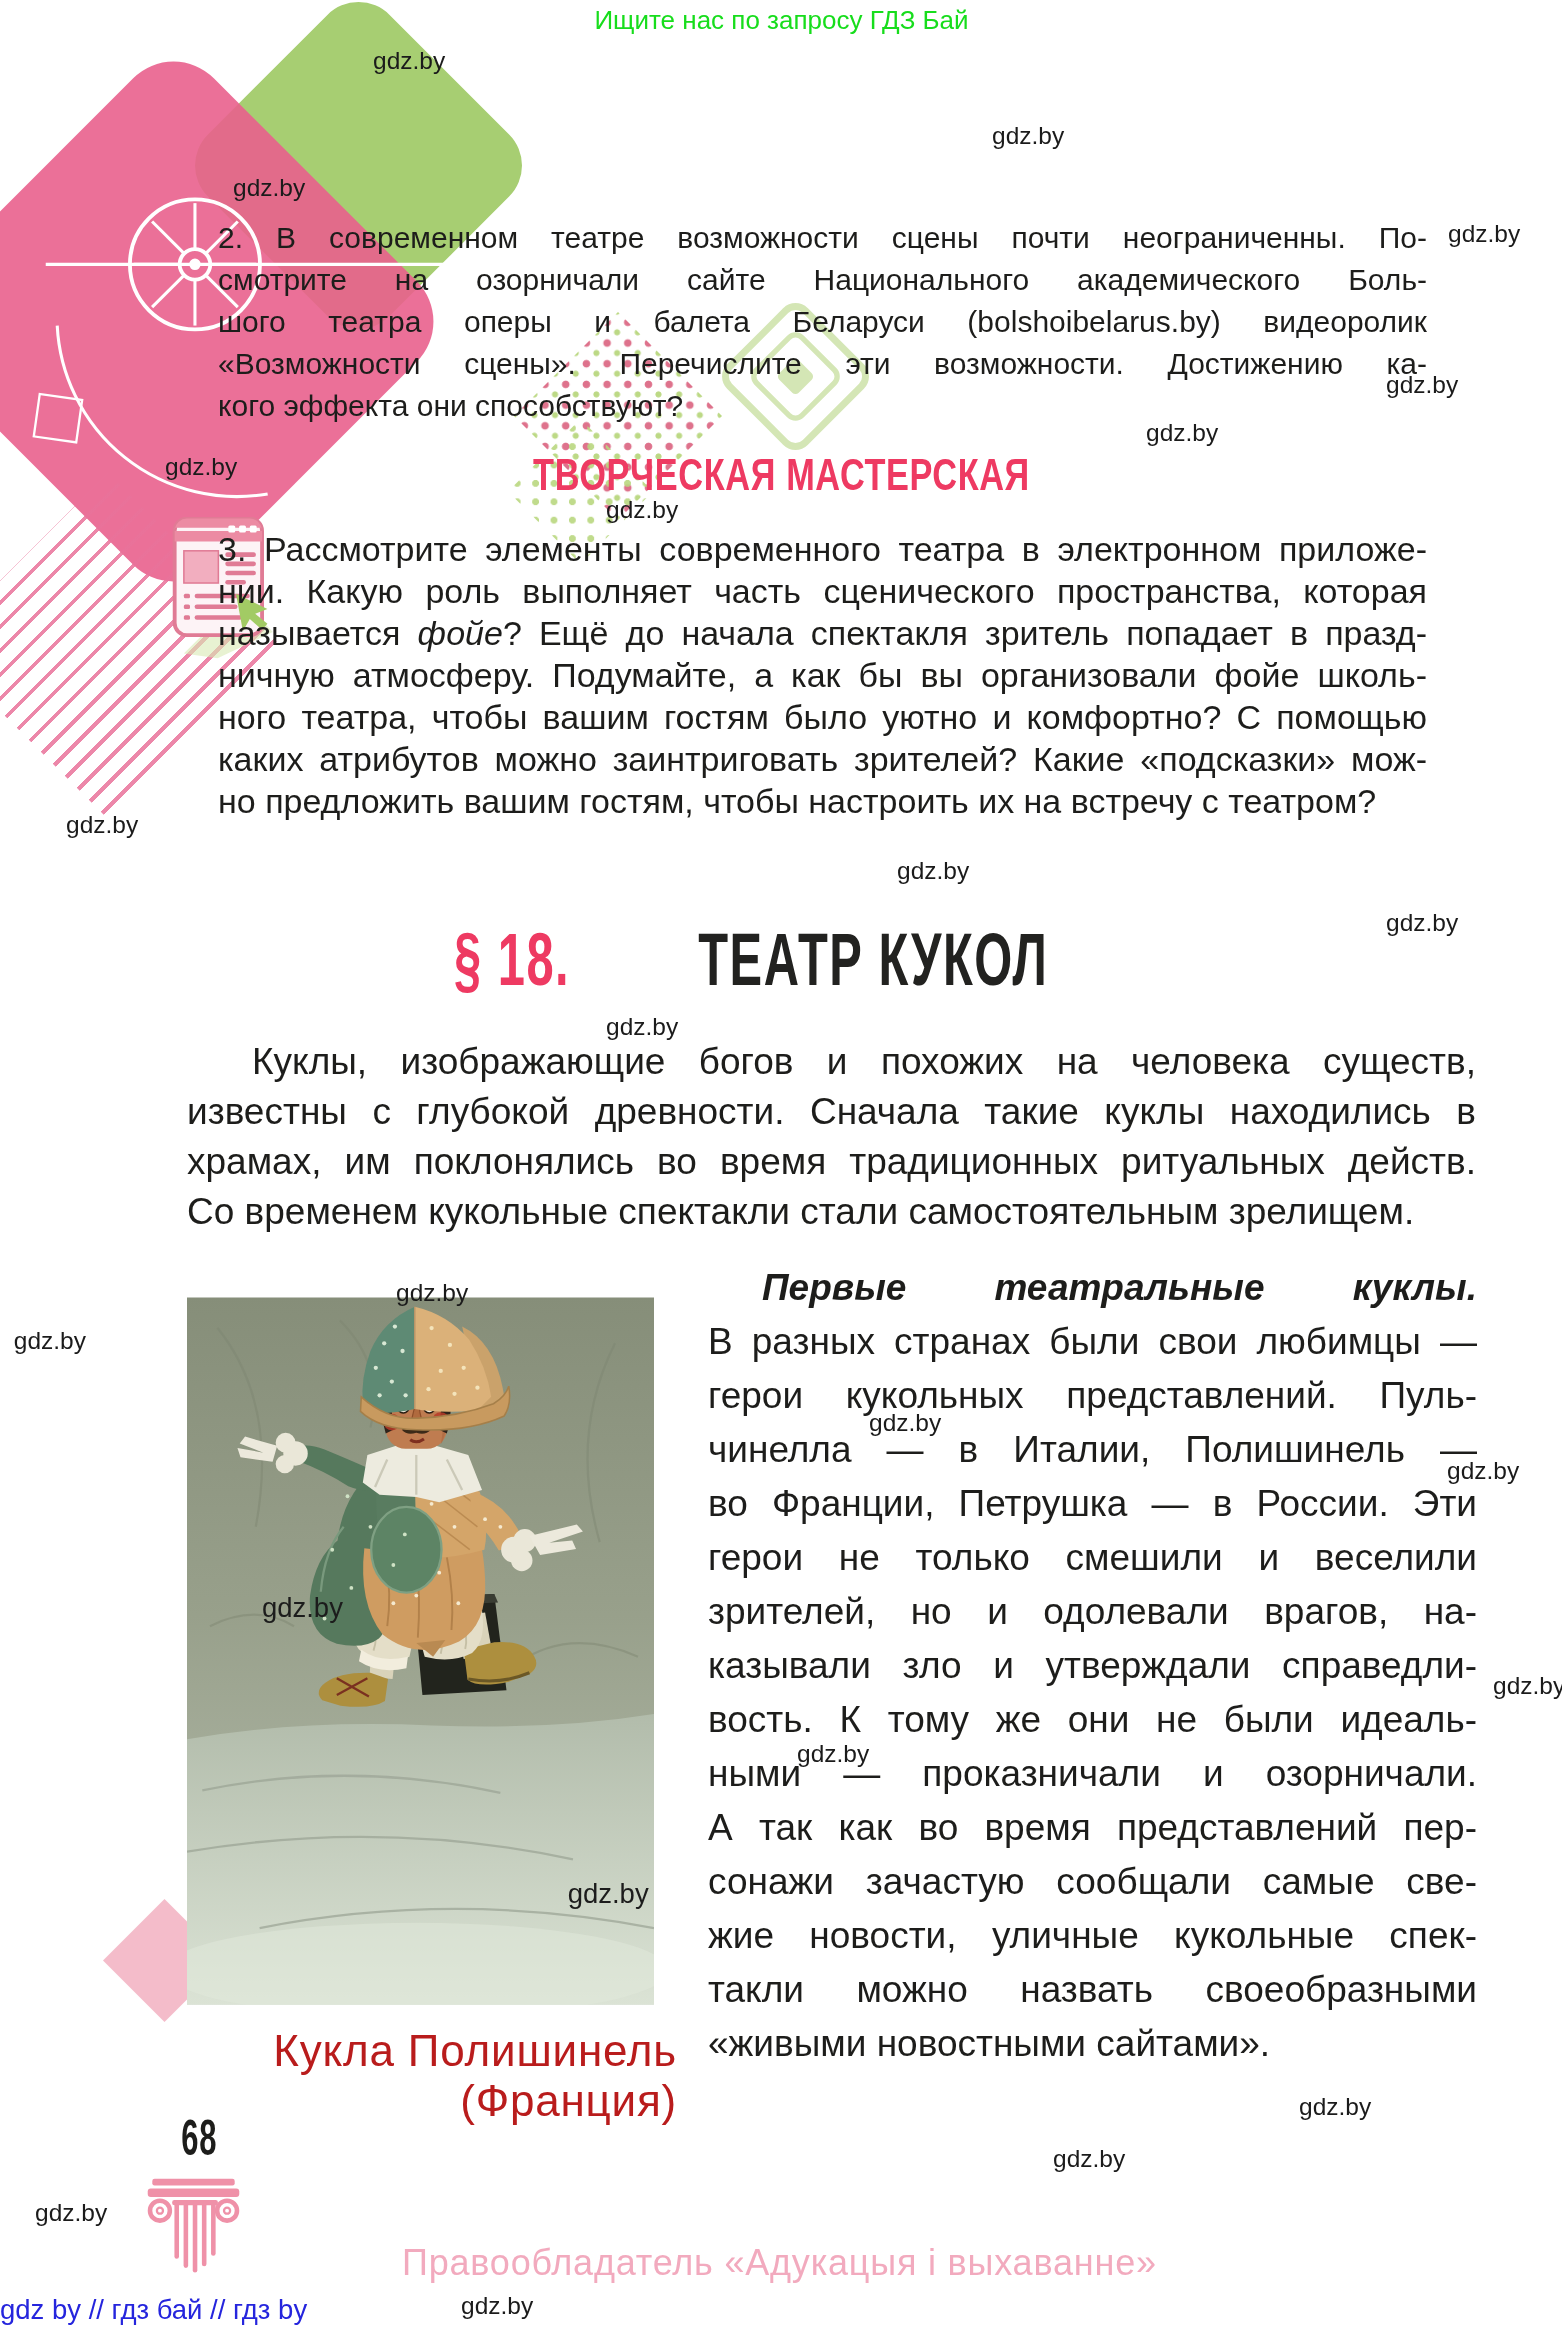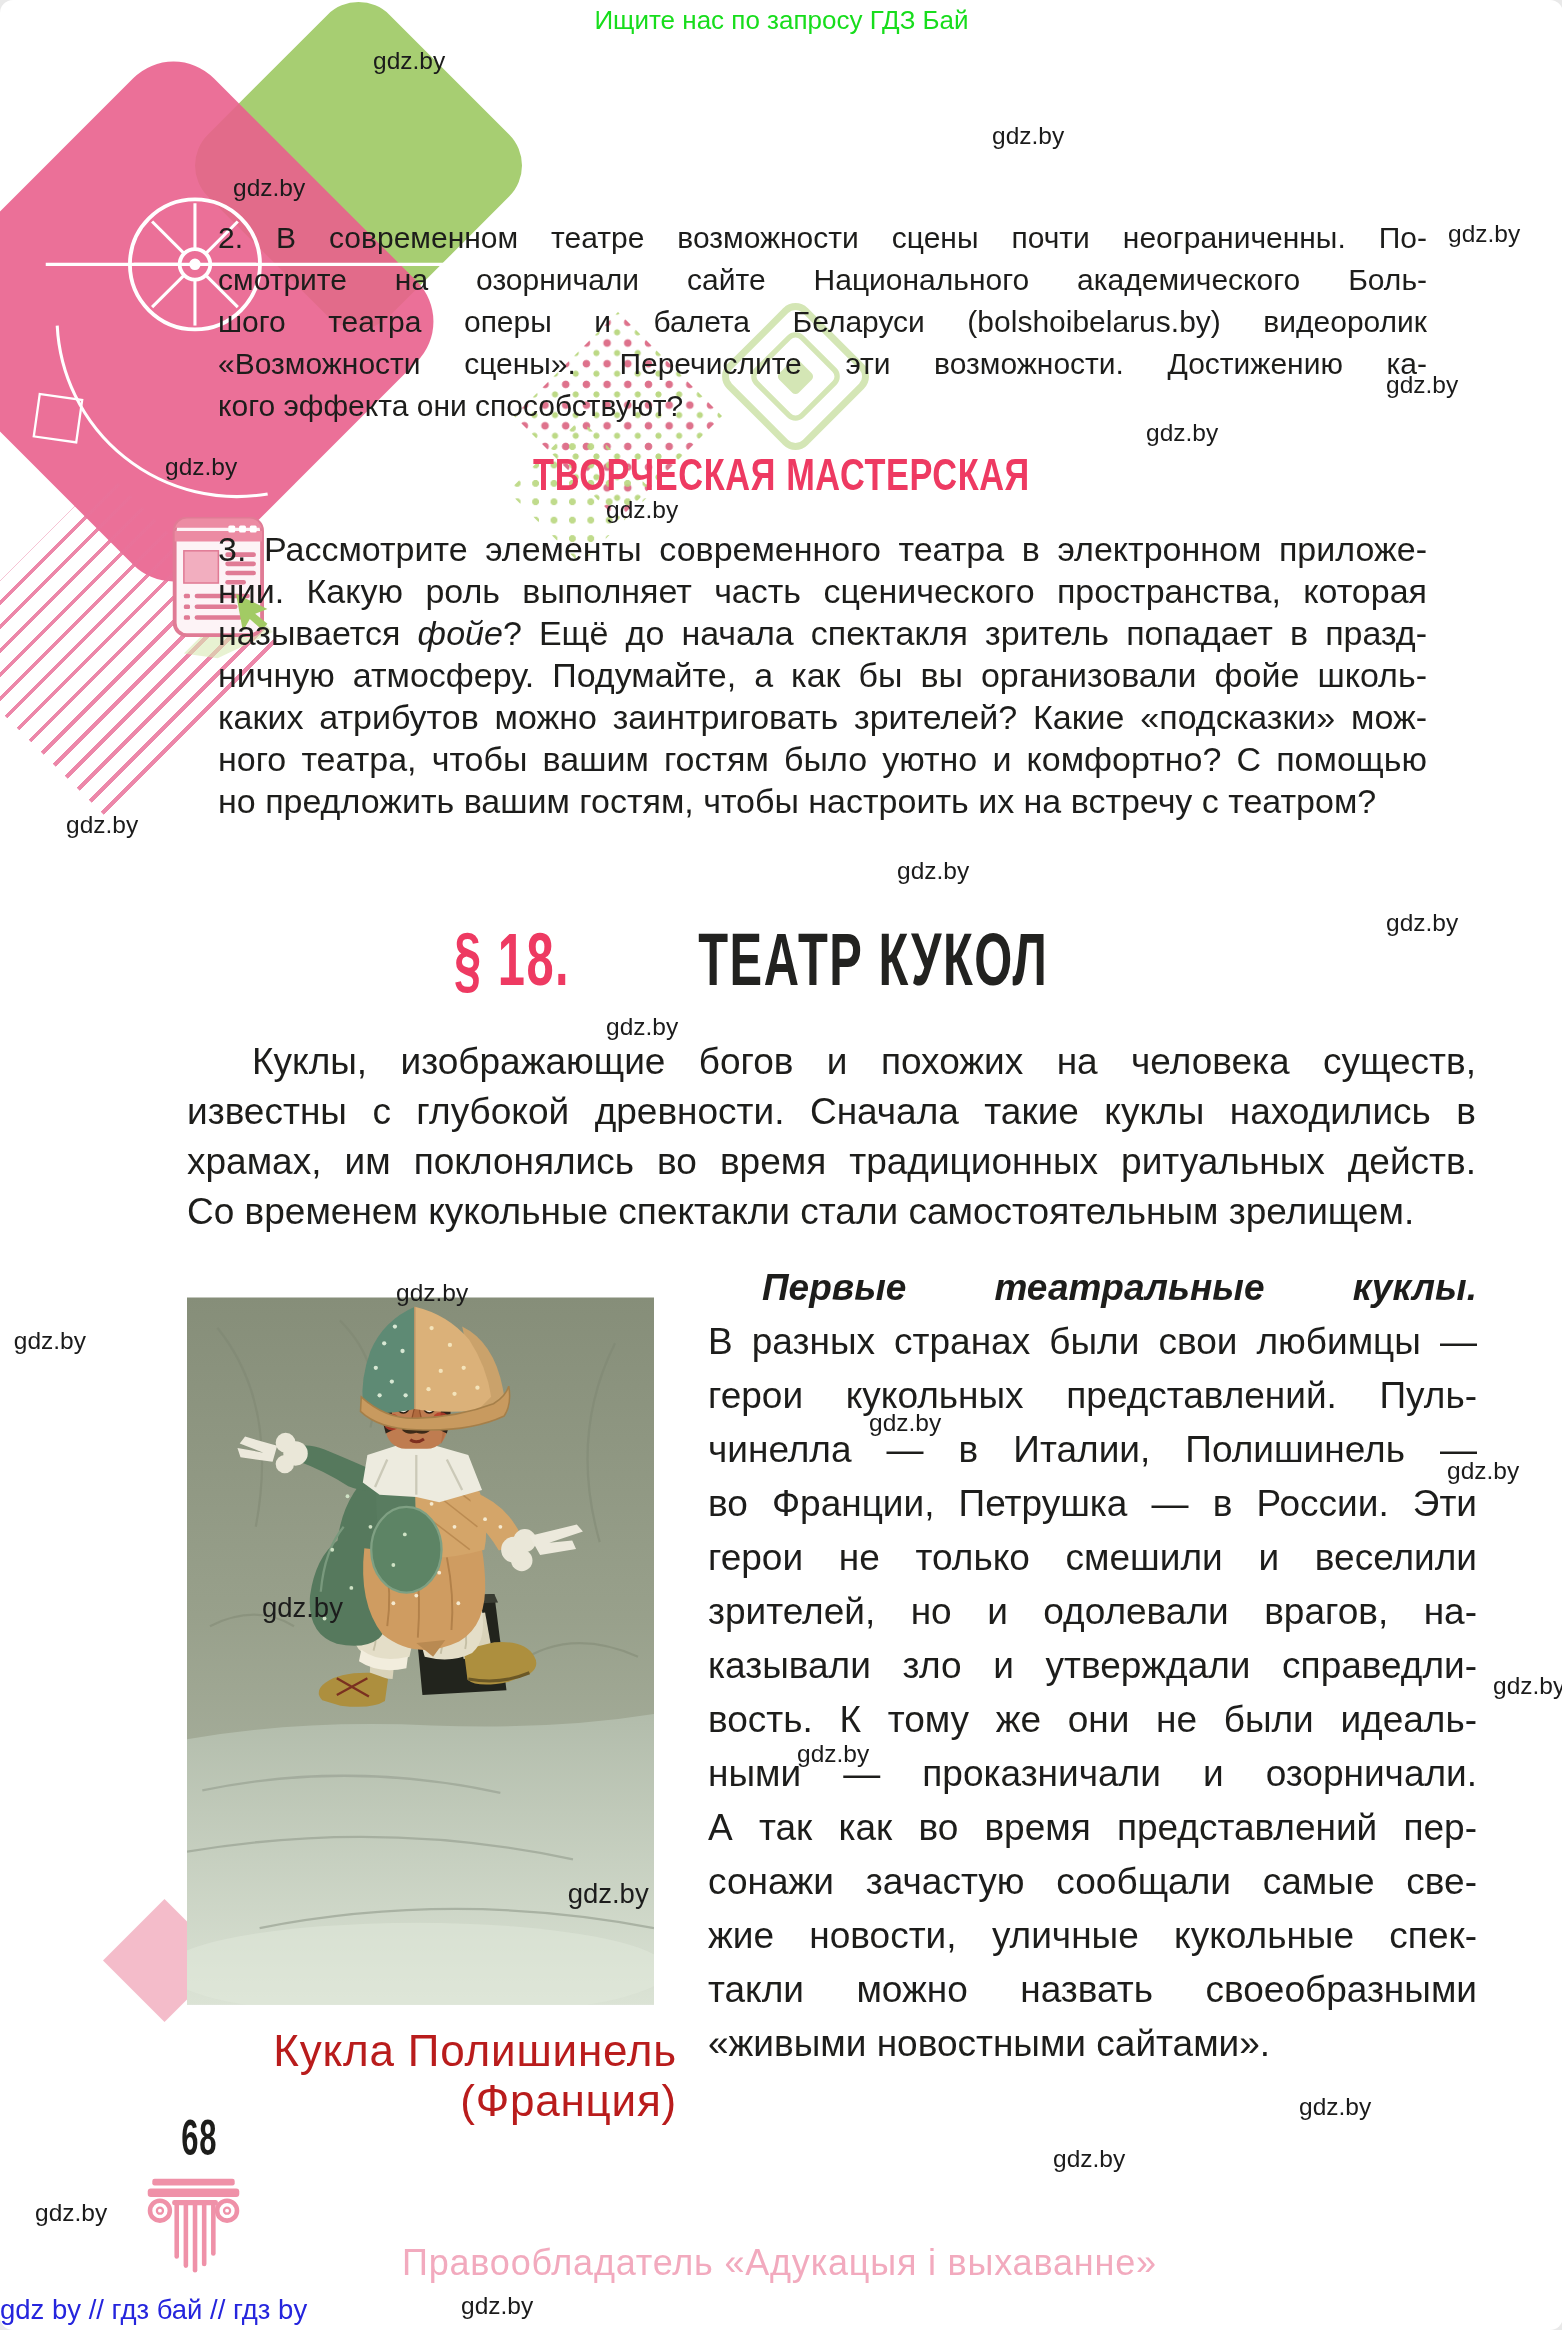--- a/index.html
+++ b/index.html
@@ -1,17 +1,17 @@
 <!DOCTYPE html>
 <html style="font-size:12.2px"><head>
 <meta charset="utf-8">
 <style>
   html,body{margin:0;padding:0;background:#e9e9e9;}
   .page{position:relative;width:1563px;height:2330px;background:#ffffff;overflow:hidden;
-        font-family:"Liberation Sans",sans-serif;color:#1d1d1b;border-radius:13px;}
+        font-family:"Liberation Sans",sans-serif;color:#1d1d1b;}
 
   
   .deco{position:absolute;left:0;top:0;width:956px;height:880px;pointer-events:none;}
   .deco-green{position:absolute;left:230px;top:37px;width:257px;height:257px;background:#a7ce72;
               border-radius:44px;transform:rotate(45deg);}
   .deco-pink{position:absolute;left:-27px;top:121px;width:401px;height:401px;background:#e9618d;
              border-radius:57px;transform:rotate(45deg);opacity:.9;}
   .deco-stripes{position:absolute;left:-65px;top:473px;width:346px;height:346px;
     background:repeating-linear-gradient(135deg,#e9729a 0 3.8px,transparent 3.8px 17px);
     clip-path:polygon(50% 0,100% 50%,50% 100%,0 50%);opacity:.85;}
@@ -164,22 +164,22 @@
         <rect x="36" y="128" width="62" height="6" rx="3"></rect>
     </g>
     <path d="M 90 100 L 99 149 L 108 133 L 124 147 L 131 139 L 115 126 L 131 120 Z" fill="#a2cb64"></path>
   </svg>
 
   <section class="task3">
       <div class="jline">3. Рассмотрите элементы современного театра в электронном приложе-</div>
       <div class="jline">нии. Какую роль выполняет часть сценического пространства, которая</div>
       <div class="jline">называется <i>фойе</i>? Ещё до начала спектакля зритель попадает в празд-</div>
       <div class="jline">ничную атмосферу. Подумайте, а как бы вы организовали фойе школь-</div>
+      <div class="jline">ного театра, чтобы вашим гостям было уютно и комфортно? С помощью</div>
       <div class="jline">каких атрибутов можно заинтриговать зрителей? Какие «подсказки» мож-</div>
-      <div class="jline">ного театра, чтобы вашим гостям было уютно и комфортно? С помощью</div>
       <div class="jline last">но предложить вашим гостям, чтобы настроить их на встречу с театром?</div>
     </section>
 
   <h1 class="section-heading">
     <span class="sec-num">§ 18.</span>
     <span class="sec-title">ТЕАТР КУКОЛ</span>
   </h1>
 
   <section class="intro">
       <div class="jline">Куклы, изображающие богов и похожих на человека существ,</div>

